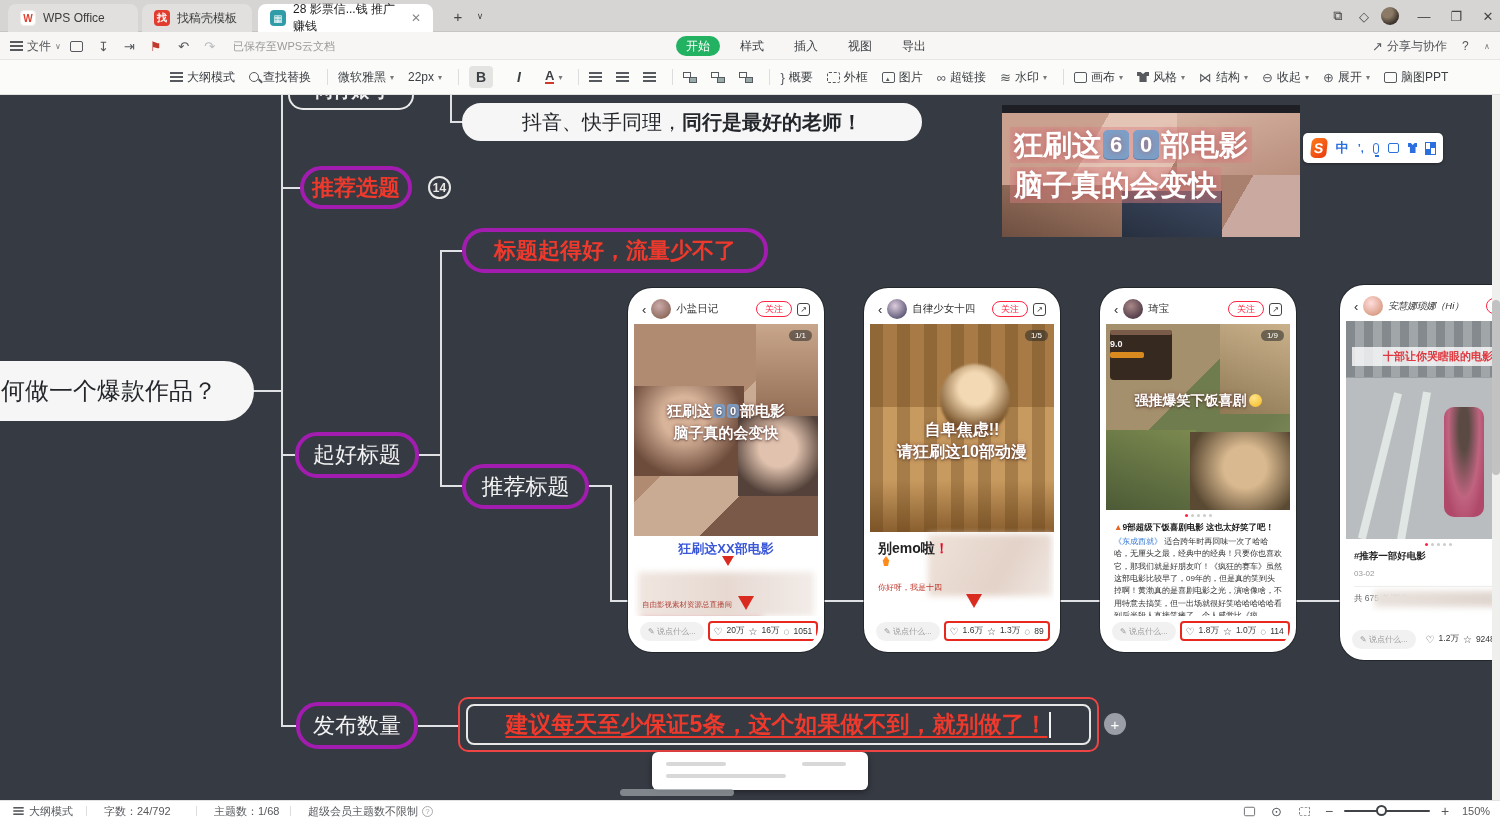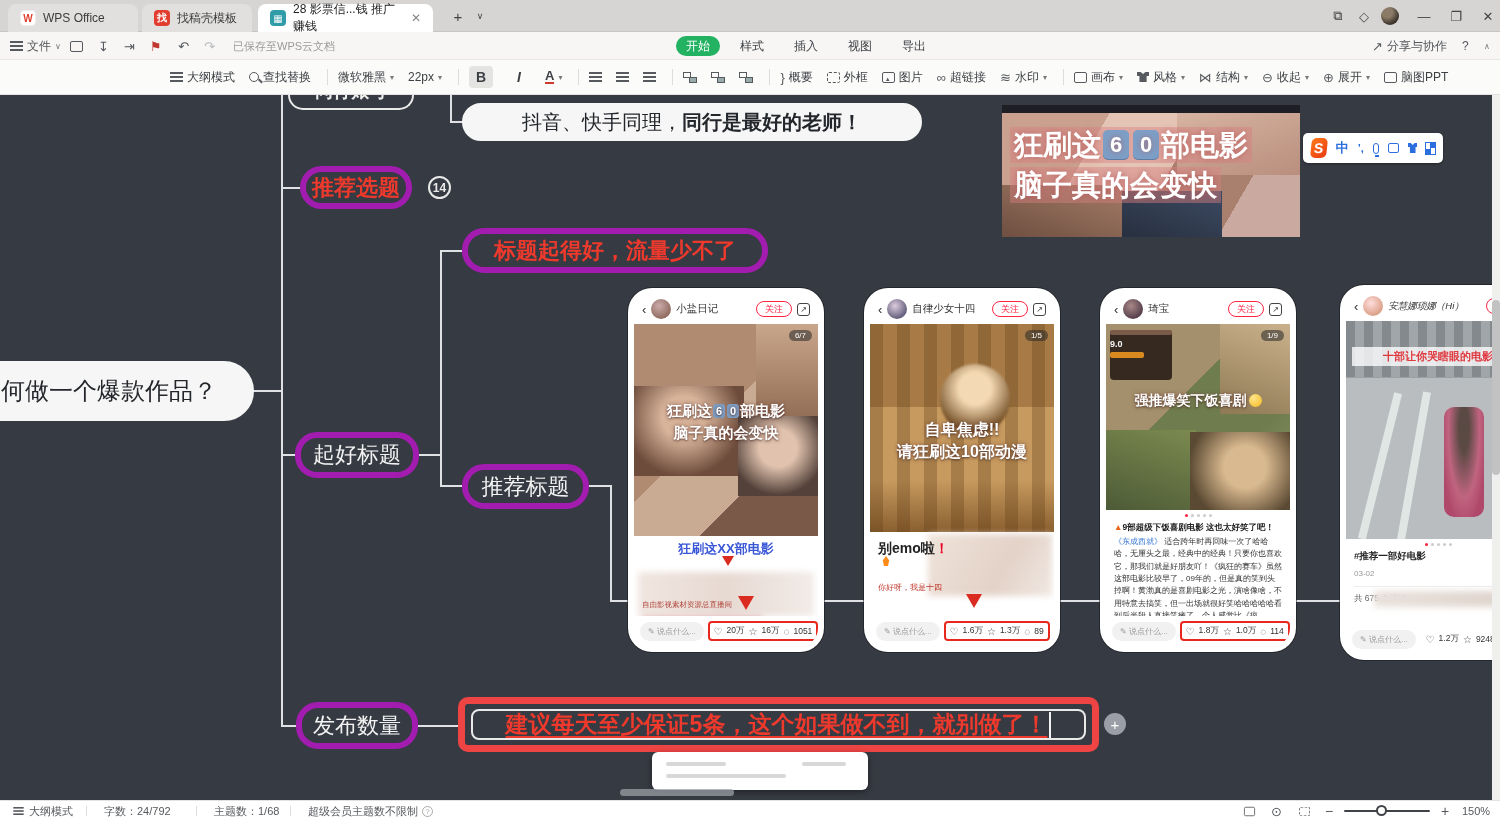--- a/index.html
+++ b/index.html
@@ -42,27 +42,27 @@
   .ic-pic::after { content:"▲"; position:absolute; font-size:6px; color:#56595d; left:2px; bottom:0; }
   .ic-node { width:14px; height:11px; position:relative; }
   .ic-node::before { content:""; position:absolute; left:0; top:0; width:6px; height:4px; border:1.3px solid #56595d; }
   .ic-node::after { content:""; position:absolute; right:0; bottom:0; width:6px; height:4px; border:1.3px solid #56595d; background:#9aa; }
   .glyph { font-size:13px; color:#56595d; }
   .ic-A { font-weight:bold; font-size:13px; color:#3c3f43; border-bottom:2px solid #d0392e; line-height:12px; }
 
   
   .canvas { position:absolute; left:0; top:95px; width:1500px; height:705px; background:#363a42; overflow:hidden; }
   .line { position:absolute; background:#dfe1e4; }
-  .mnode { position:absolute; border:6px solid #a21caf; border-radius:22px; display:flex; align-items:center; justify-content:center; color:#f2f2f2; background:#363a42; white-space:nowrap; }
+  .mnode { position:absolute; border:4px solid #a21caf; border-radius:22px; display:flex; align-items:center; justify-content:center; color:#f2f2f2; background:#363a42; white-space:nowrap; }
   .mnode.white { background:#f6f6f6; color:#23262b; border-color:#f6f6f6; }
   .red { color:#ee392c; font-weight:bold; }
   .badge { position:absolute; width:23px; height:23px; border:2px solid #e8e8e8; border-radius:50%; color:#e8e8e8; font-size:12px; font-weight:bold; display:flex; align-items:center; justify-content:center; }
 
   
-  .sel-outer { position:absolute; left:458px; top:602px; width:641px; height:55px; border:7px solid #ef4444; border-radius:10px; }
+  .sel-outer { position:absolute; left:458px; top:602px; width:641px; height:55px; border:2px solid #ef4444; border-radius:10px; }
   .sel-inner { position:absolute; left:6px; top:5px; right:6px; bottom:5px; border:2px solid #e8e8e8; border-radius:8px; display:flex; align-items:center; justify-content:center; }
   .advice { color:#ee392c; font-weight:bold; font-size:23px; text-decoration:underline; text-underline-offset:4px; white-space:nowrap; }
   .cursorbar { display:inline-block; width:2px; height:26px; background:#f2f2f2; vertical-align:middle; margin-left:2px; }
   .plusbtn { position:absolute; left:1104px; top:618px; width:22px; height:22px; border-radius:50%; background:#9b9ea6; color:#fff; font-size:15px; display:flex; align-items:center; justify-content:center; }
 
   
   .hero { position:absolute; left:1002px; top:10px; width:298px; height:132px; overflow:hidden; background:linear-gradient(120deg,#caa08e 0 30%,#e4c4b4 30% 55%,#a97f6d 55% 78%,#caa9a0 78%); }
   .hero .blk { position:absolute; }
   .hero-line { position:relative; color:#fff; font-weight:bold; font-size:29px; text-shadow:0 0 6px rgba(180,90,90,.8); background:rgba(214,130,130,.45); width:max-content; padding:0 4px; line-height:36px; }
   .digitbox { display:inline-block; width:26px; height:29px; background:#7d9fc7; border-radius:5px; color:#fff; font-size:22px; line-height:29px; text-align:center; margin:0 2px; vertical-align:3px; box-shadow:0 1px 0 #5f7da3; }
@@ -390,21 +390,21 @@
           <span class="back">‹</span>
           <span class="pav" style="background:radial-gradient(circle at 40% 35%,#caa,#754);"></span>
           <span class="pname">小盐日记</span>
           <span class="follow">关注</span>
           <span class="shareic">↗</span>
         </div>
         <div class="pimg" style="height:212px;background:linear-gradient(135deg,#b08a71 0 45%,#c9ab93 45% 70%,#7a5948 70%);">
           <div class="abs" style="right:0;top:0;width:62px;height:100px;background:linear-gradient(180deg,#c8a68b,#8f6a52);"></div>
           <div class="abs" style="left:0;bottom:60px;width:110px;height:90px;background:radial-gradient(circle at 45% 35%,#d8b49a 0 25%,#6e4c3c 70%);"></div>
           <div class="abs" style="right:0;bottom:40px;width:80px;height:80px;background:radial-gradient(circle at 50% 40%,#e0c2ae 0 30%,#54423a 75%);"></div>
-          <span class="pagepill">6/7</span>
+          <span class="pagepill">1/1</span>
           <div class="ovl" style="top:78px;font-size:15px;">
             <span>狂刷这</span><span class="dbox-s">6</span><span class="dbox-s">0</span><span>部电影</span>
           </div>
           <div class="ovl" style="top:100px;font-size:15px;"><span>脑子真的会变快</span></div>
         </div>
         <div style="text-align:center;margin-top:4px;font-size:13px;font-weight:bold;color:#3a57d8;">狂刷这XX部电影</div>
         <div class="redarrow" style="left:88px;top:262px;border-top-width:10px;border-left-width:6px;border-right-width:6px;"></div>
         <div class="blurblock" style="position:absolute;left:4px;top:278px;width:176px;height:44px;background:linear-gradient(90deg,#f0e6e0,#e7d9d2 50%,#f2ece8);"></div>
         <div class="blurblock" style="position:absolute;left:8px;top:324px;width:120px;height:6px;background:#c77;"></div>
         <div style="position:absolute;left:8px;top:306px;font-size:7.5px;color:#b0453b;filter:blur(.4px);">自由影视素材资源总直播间</div>

